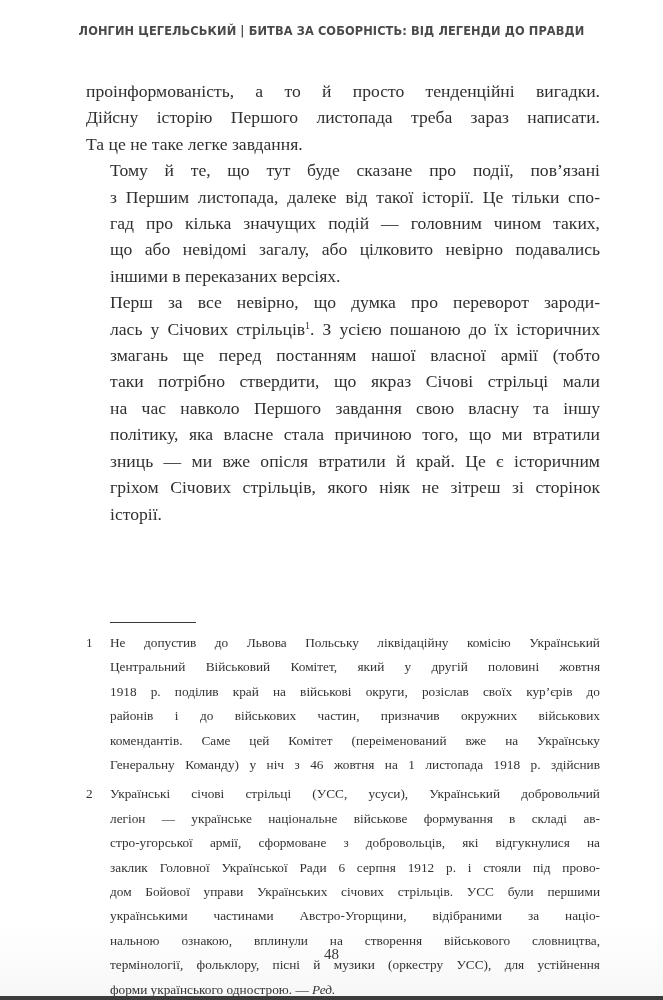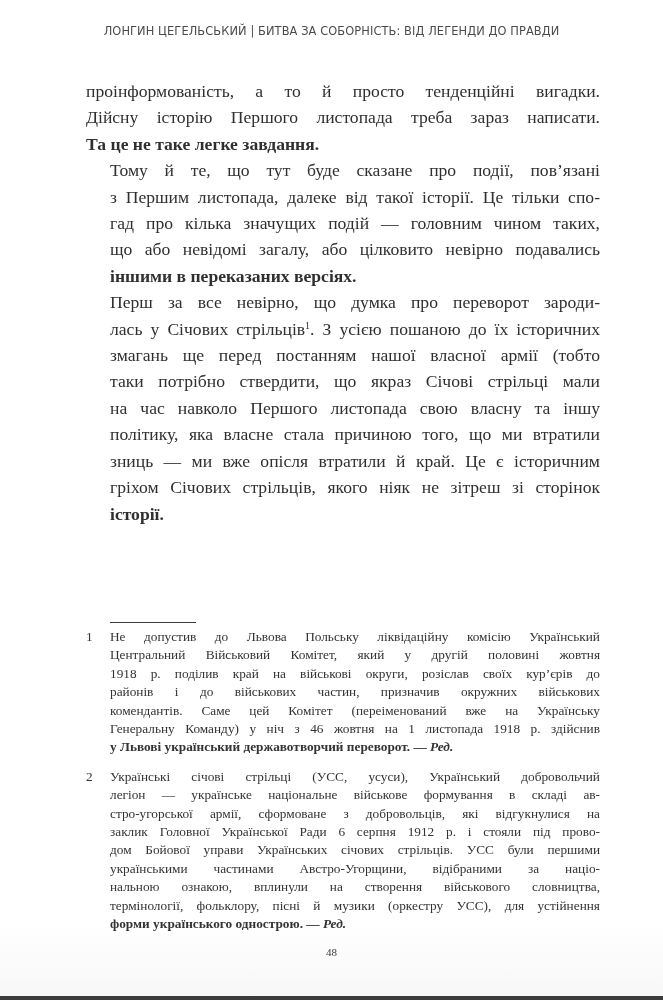--- a/index.html
+++ b/index.html
@@ -26,21 +26,21 @@
     height: 4px;
     background: #3c3c3c;
   }
   .running-head {
     position: absolute;
     top: 24px;
     left: 0;
     width: 663px;
     text-align: center;
     font-family: "DejaVu Sans", "Liberation Sans", sans-serif;
-    font-weight: normal;
+    font-weight: bold;
     font-size: 11.4px;
     letter-spacing: 0.1px;
     color: #4a4a4a;
     white-space: nowrap;
   }
   .body-text {
     position: absolute;
     left: 86px;
     top: 78px;
     width: 514px;
@@ -50,21 +50,21 @@
     color: #2f2f2f;
   }
   .body-text p {
     margin: 0;
     text-align: justify;
     text-align-last: left;
     hyphens: manual;
   }
   .body-text p.indent { text-indent: 24px; }
   .line { display: block; text-align: justify; text-align-last: justify; white-space: normal; }
-  .line.last { text-align-last: left; font-weight: bold; }
+  .line.last { text-align-last: left; }
   sup { font-size: 10px; line-height: 0; vertical-align: 6px; }
   .fn-rule {
     position: absolute;
     left: 110px;
     top: 622px;
     width: 86px;
     height: 1px;
     background: #3a3a3a;
   }
   .footnotes {
@@ -80,31 +80,31 @@
   .footnote {
     position: relative;
     padding-left: 24px;
     margin-bottom: 11px;
   }
   .fn-num {
     position: absolute;
     left: 0; top: 0;
     width: 14px;
   }
-  .fn-text .line { text-align: justify; text-align-last: justify; }
+  .fn-text .line { text-align: justify; text-align-last: justify; margin-top: 6px; }
   .fn-text .line.last { text-align-last: left; }
   .ed { font-style: italic; }
   .page-number {
     position: absolute;
     top: 946px;
     left: 0;
     width: 663px;
     text-align: center;
     font-family: "Liberation Serif", "DejaVu Serif", serif;
-    font-size: 11px;
+    font-size: 15px;
     color: #3a3a3a;
   }
 </style>
 </head>
 <body>
 
 <div class="page">
 
   <div class="running-head">ЛОНГИН ЦЕГЕЛЬСЬКИЙ | БИТВА ЗА СОБОРНІСТЬ: ВІД ЛЕГЕНДИ ДО ПРАВДИ</div>
 
@@ -119,41 +119,40 @@
       <span class="line">з Першим листопада, далеке від такої історії. Це тільки спо-</span>
       <span class="line">гад про кілька значущих подій — головним чином таких,</span>
       <span class="line">що або невідомі загалу, або цілковито невірно подавались</span>
       <span class="line last">іншими в переказаних версіях.</span>
     </p>
     <p class="indent">
       <span class="line">Перш за все невірно, що думка про переворот зароди-</span>
       <span class="line"><span>лась у Січових стрільців</span><sup>1</sup><span>. З усією пошаною до їх історичних</span></span>
       <span class="line">змагань ще перед постанням нашої власної армії (тобто</span>
       <span class="line">таки потрібно ствердити, що якраз Січові стрільці мали</span>
-      <span class="line">на час навколо Першого листопада свою власну та іншу</span>
+      <span class="line">на час навколо Першого завдання свою власну та іншу</span>
       <span class="line">політику, яка власне стала причиною того, що ми втратили</span>
       <span class="line">зниць — ми вже опісля втратили й край. Це є історичним</span>
       <span class="line">гріхом Січових стрільців, якого ніяк не зітреш зі сторінок</span>
       <span class="line last">історії.</span>
     </p>
   </div>
 
   <div class="fn-rule"></div>
 
   <div class="footnotes">
     <div class="footnote">
       <span class="fn-num">1</span>
       <div class="fn-text">
         <span class="line">Не допустив до Львова Польську ліквідаційну комісію Український</span>
         <span class="line">Центральний Військовий Комітет, який у другій половині жовтня</span>
         <span class="line">1918 р. поділив край на військові округи, розіслав своїх кур’єрів до</span>
         <span class="line">районів і до військових частин, призначив окружних військових</span>
         <span class="line">комендантів. Саме цей Комітет (переіменований вже на Українську</span>
         <span class="line">Генеральну Команду) у ніч з 46 жовтня на 1 листопада 1918 р. здійснив</span>
-        <span class="line last"><span>у Львові український державотворчий переворот. — </span><span class="ed">Ред.</span></span>
       </div>
     </div>
     <div class="footnote">
       <span class="fn-num">2</span>
       <div class="fn-text">
         <span class="line">Українські січові стрільці (УСС, усуси), Український добровольчий</span>
         <span class="line">легіон — українське національне військове формування в складі ав-</span>
         <span class="line">стро-угорської армії, сформоване з добровольців, які відгукнулися на</span>
         <span class="line">заклик Головної Української Ради 6 серпня 1912 р. і стояли під прово-</span>
         <span class="line">дом Бойової управи Українських січових стрільців. УСС були першими</span>

